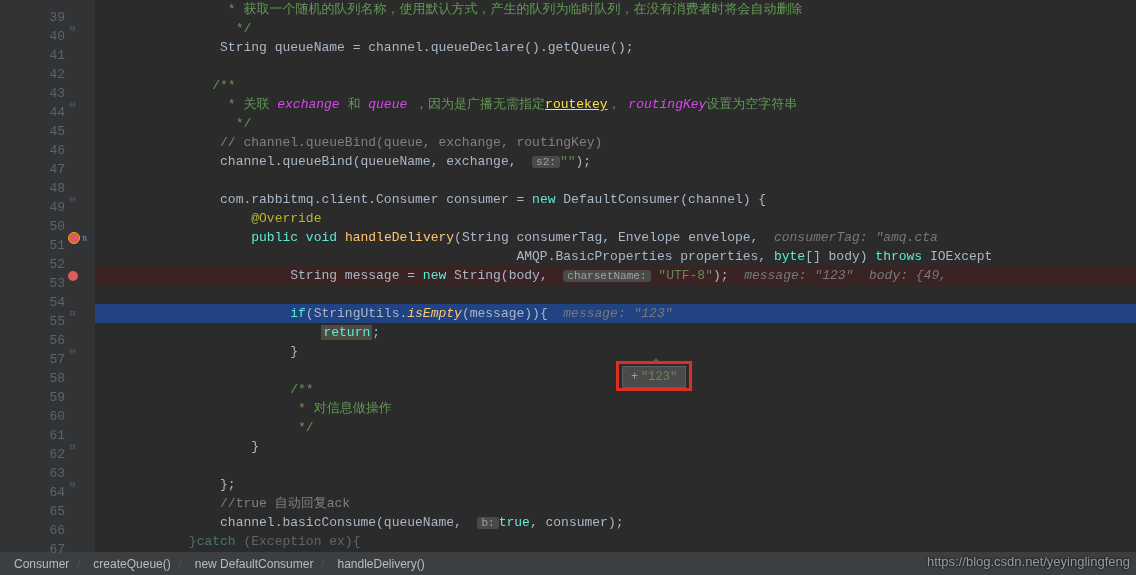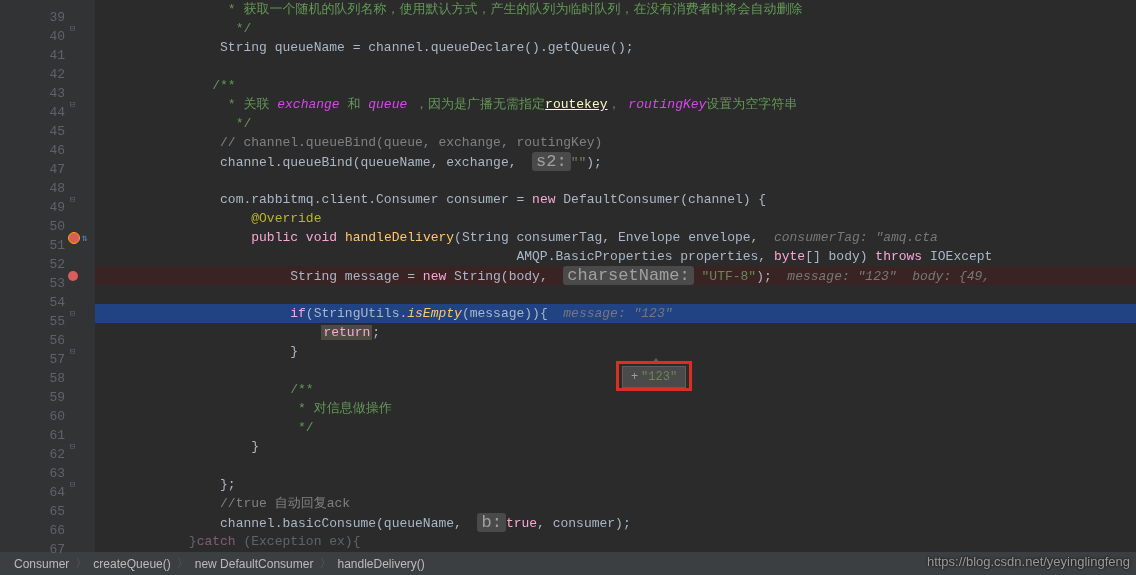--- a/index.html
+++ b/index.html
@@ -7,42 +7,42 @@
 .gutter{flex:0 0 95px;background:#313335;color:#606366;text-align:right;user-select:none;position:relative;}
 .line-nums{position:absolute;right:30px;top:8px;width:30px;}
 .line-num{height:19px;line-height:19px;font-size:13px;}
 .markers{position:absolute;right:0;top:0;width:30px;}
 .marker{height:19px;display:flex;align-items:center;justify-content:flex-start;padding-left:3px;gap:2px;}
 .fold{width:9px;height:9px;display:flex;align-items:center;justify-content:center;color:#606366;font-size:9px;cursor:pointer;}
 .code{flex:1;position:relative;background:#2b2b2b;}
 .code-line{height:19px;line-height:19px;white-space:pre;padding-left:8px;position:relative;}
 .hl-current{background:#214283;position:absolute;left:0;right:0;height:19px;}
 .hl-break{background:#3a2323;position:absolute;left:0;right:0;height:19px;}
-.c-kw{color:#f9a8d4;}
+.c-kw{color:#5eead4;}
 .c-str{color:#6a8759;}
 .c-cmt{color:#808080;}
 .c-doc{color:#629755;}
 .c-method{color:#ffc66d;}
 .c-ann{color:#bbb529;}
 .c-hint{color:#787878;font-style:italic;}
-.c-param{background:#4a4a4a;color:#a0a0a0;border-radius:3px;padding:0 4px;font-size:17px;}
+.c-param{background:#4a4a4a;color:#a0a0a0;border-radius:3px;padding:0 4px;font-size:11px;}
 .ret{background:#4e4c42;padding:0 2px;margin-top:8px;}
 .tooltip{position:absolute;left:521px;top:361px;width:76px;height:30px;border:3px solid #d93025;box-sizing:border-box;}
 .tooltip-inner{background:#4a4a4a;border:1px solid #5e5e5e;width:62px;height:20px;margin:2px auto 0;display:flex;align-items:center;justify-content:center;color:#6a8759;font-size:12px;}
 .tooltip-inner .plus{color:#a0a0a0;margin-right:3px;}
 .ptr{position:absolute;left:556px;top:358px;width:0;height:0;border-left:5px solid transparent;border-right:5px solid transparent;border-bottom:6px solid #5e5e5e;}
 .breadcrumb{height:23px;background:#3c3f41;display:flex;align-items:center;padding:0 10px;font-size:12px;color:#bbbbbb;font-family:'Segoe UI',Arial,sans-serif;text-align:right;}
 .bc-item{padding:0 4px;}
 .bc-sep{color:#606366;margin:0 2px;}
 .watermark{position:absolute;right:6px;bottom:6px;color:#9a9a9a;font-family:Arial,sans-serif;font-size:13px;text-shadow:0 0 3px #000;}
 .bp{width:10px;height:10px;background:#db5c5c;border-radius:50%;display:inline-block;}
 .bp-dep{width:10px;height:10px;background:#db5c5c;border-radius:50%;border:1px solid #ffa500;display:inline-block;}
 .arrows{color:#4a88c7;font-size:10px;}
 .c-doc-i{color:#d946ef;font-style:italic;}
-.c-doc-ul{color:#fef9c3;text-decoration:underline;}
+.c-doc-ul{color:#fde047;text-decoration:underline;}
 </style>
 </head>
 <body>
 
 <div class="editor">
   <div class="gutter">
     <div class="line-nums">
       <div class="line-num">39</div>
       <div class="line-num">40</div>
       <div class="line-num">41</div>

